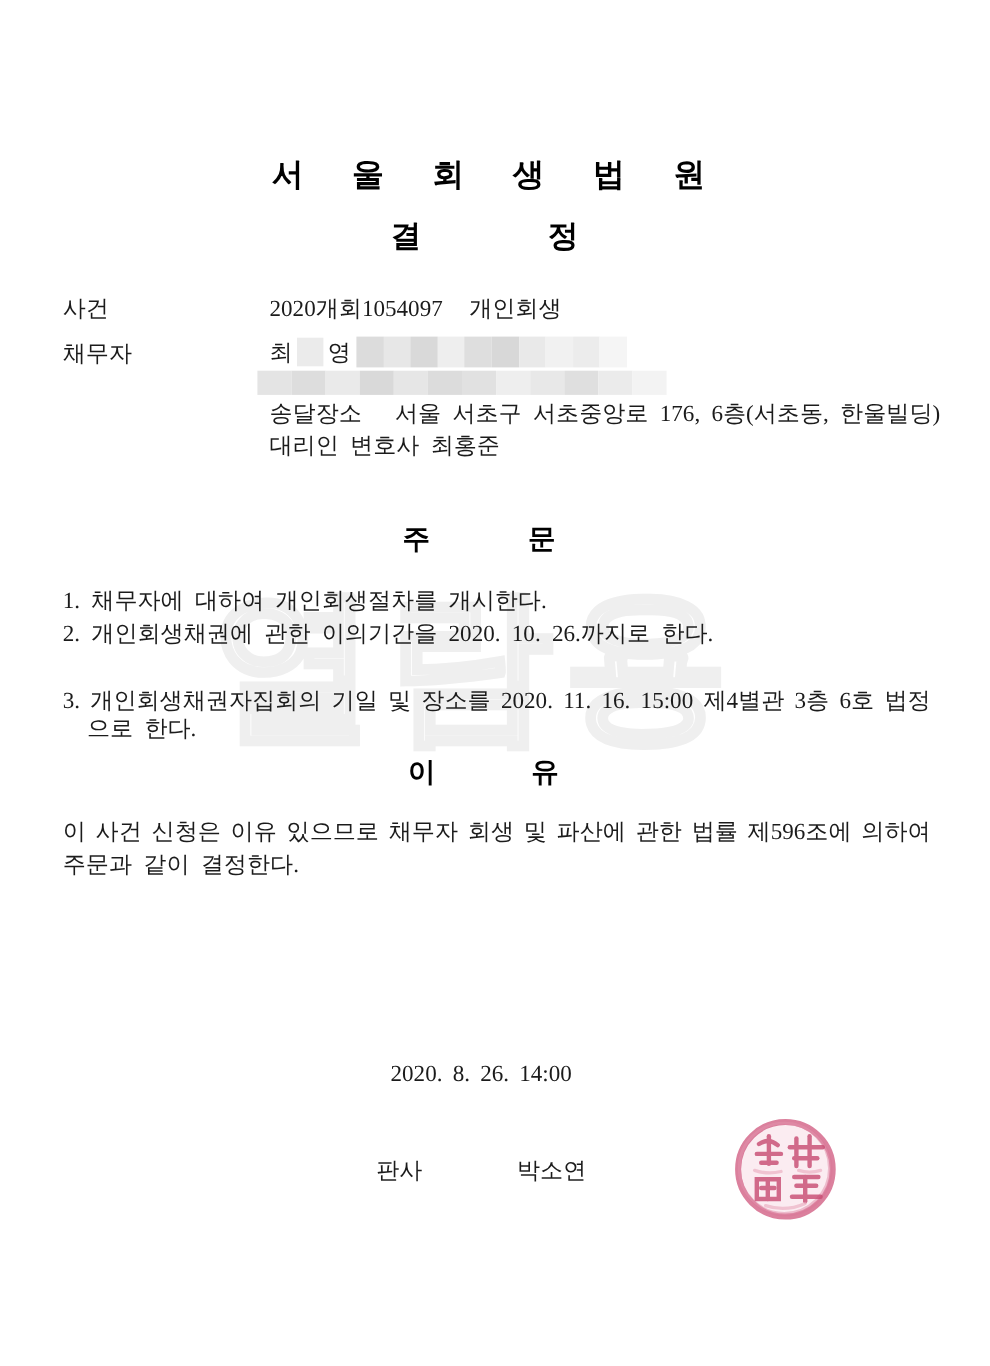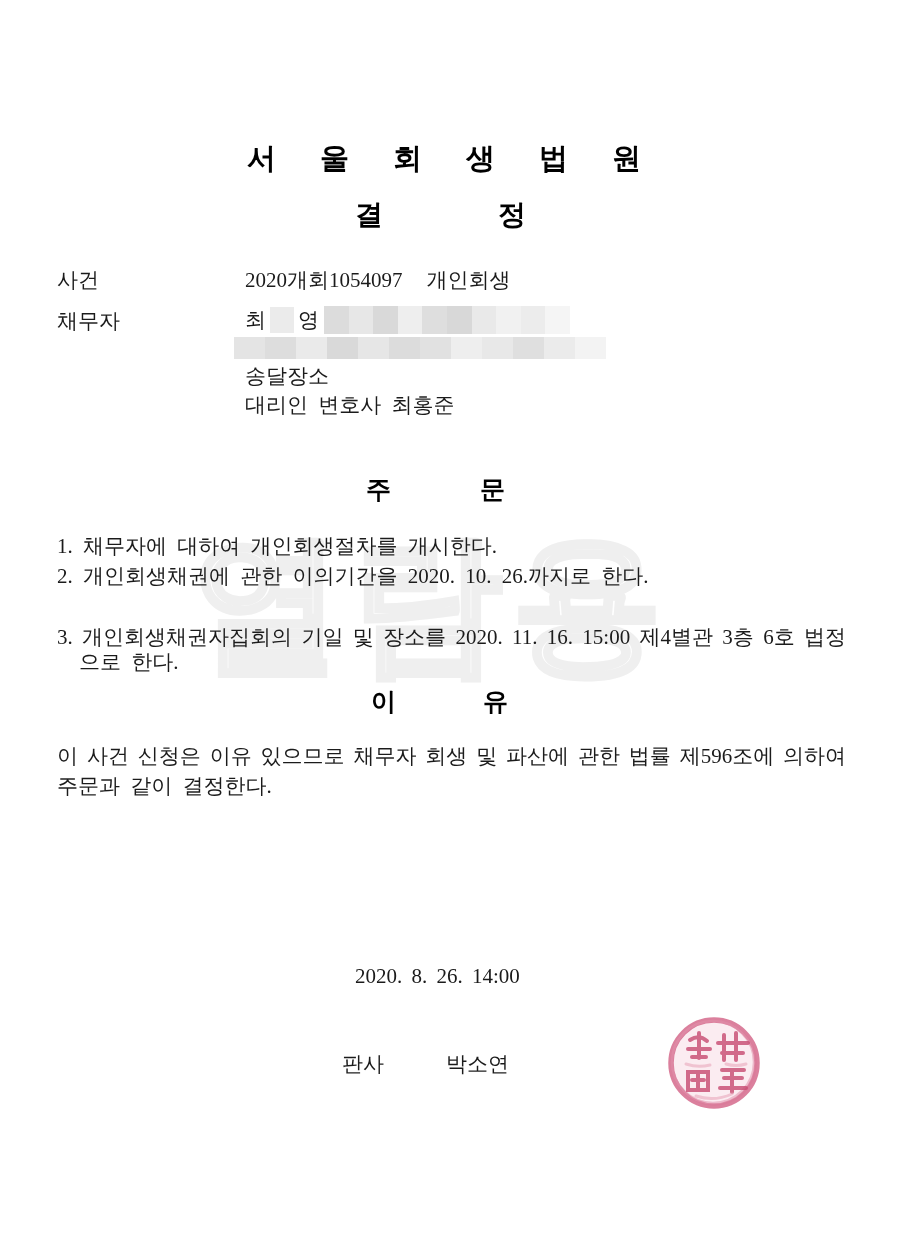--- a/index.html
+++ b/index.html
@@ -85,21 +85,21 @@
   .rep-line{left:245px;top:392px;}
   
   .order-item1{left:57px;top:533px;}
   .order-item2{left:57px;top:563px;}
   .order-item3{left:57px;top:593px;margin-top:31px;}
   .order-item3cont{left:79px;top:623px;margin-top:26px;}
   .reason-line1{left:57px;top:743px;}
   .reason-line2{left:57px;top:773px;}
   
   .datetime{left:355px;top:963px;word-spacing:4px;}
-  .judge-row{left:342px;top:1051px;display:flex;gap:62px;}
+  .judge-row{left:342px;top:1051px;display:flex;gap:86px;}
   .seal{left:666px;top:1016px;width:96px;height:94px;z-index:2;}
 </style>
 </head>
 <body>
 
 <div class="page">
 
   <div class="abs watermark">열람용</div>
 
   <div class="abs hd court-title">서울회생법원</div>
@@ -138,20 +138,21 @@
     <div class="c6"></div>
       <div class="c7"></div>
       <div class="c8"></div>
       <div class="c9"></div>
       <div class="c10"></div>
     <div class="c11"></div>
       <div class="c12"></div>
   </div>
   <div class="abs txt service-line">
     <span>송달장소</span>
+    <span>서울 서초구 서초중앙로 176, 6층(서초동, 한울빌딩)</span>
   </div>
   <div class="abs hd order-heading">주문</div>
 
   <div class="abs txt rep-line">대리인 변호사 최홍준</div>
   <div class="abs txt order-item1">1. 채무자에 대하여 개인회생절차를 개시한다.</div>
   <div class="abs txt order-item2">2. 개인회생채권에 관한 이의기간을 2020. 10. 26.까지로 한다.</div>
   <div class="abs txt order-item3 justified">3. 개인회생채권자집회의 기일 및 장소를 2020. 11. 16. 15:00 제4별관 3층 6호 법정</div>
   <div class="abs txt order-item3cont">으로 한다.</div>
 
   <div class="abs hd reason-heading">이유</div>

